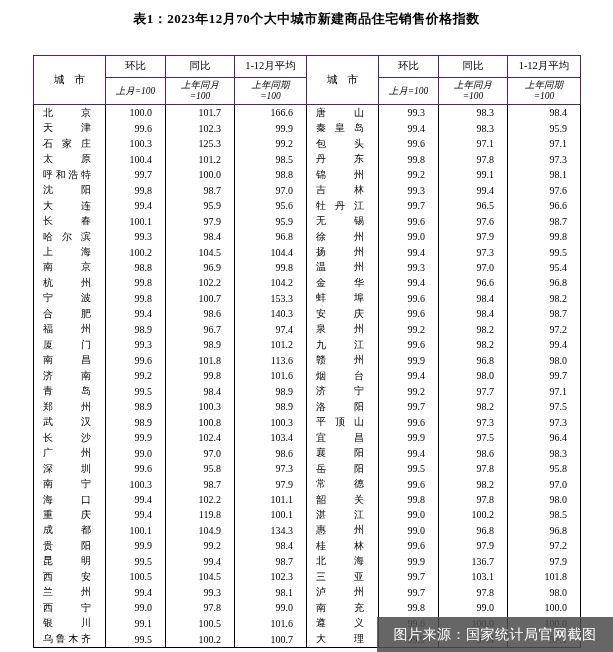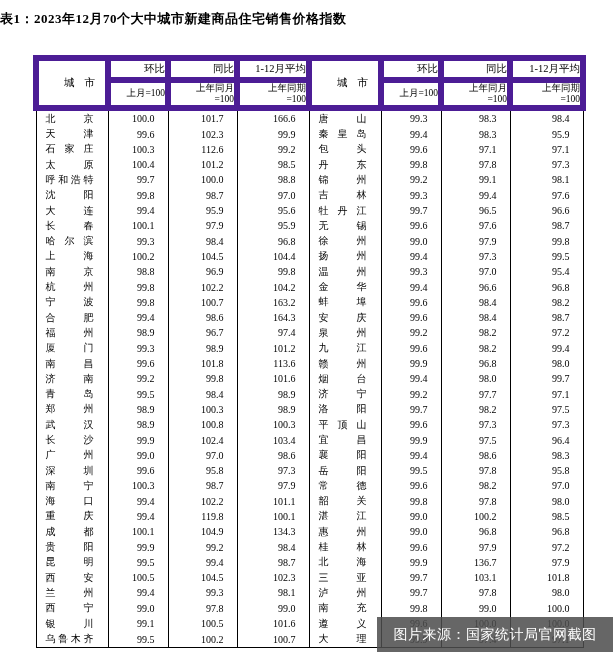--- a/index.html
+++ b/index.html
@@ -6,41 +6,42 @@
   .page{
     position:relative;
     width:613px;height:652px;
     background:#ffffff;
     font-family:"Liberation Serif","DejaVu Serif",serif;
     color:#000;
     overflow:hidden;
   }
   .title{
     position:absolute;top:10px;left:0;width:100%;
+    text-align:center;
     font-size:13px;font-weight:bold;
     letter-spacing:0.5px;
   }
   table.price-table{
     position:absolute;left:33px;top:55px;
     width:547px;height:593px;
     border-collapse:collapse;
     table-layout:fixed;
     border:1.5px solid #000;
   }
   thead th{
-    border:6px solid #4c1d95;
+    border:1px solid #4c1d95;
     font-weight:normal;
     font-size:10.5px;
     padding:0;
-    text-align:right;
+    text-align:center;
     vertical-align:middle;
     line-height:1.2;
   }
   thead tr.h1{height:22px;}
-  thead tr.h2{height:27px;}
+  thead tr.h2{height:27px;font-style:italic;}
   th.city-h{letter-spacing:10px;text-indent:10px;}
   th.sub{white-space:pre-line;font-size:9.5px;line-height:1.15;}
   tbody td{
     border-left:1px solid #000;
     border-right:1px solid #000;
     border-top:none;border-bottom:none;
     font-size:10px;
     padding:0;
     vertical-align:middle;
   }
@@ -124,21 +125,21 @@
           <td class="num">102.3</td>
           <td class="num">99.9</td>
           <td class="city">秦皇岛</td>
           <td class="num">99.4</td>
           <td class="num">98.3</td>
           <td class="num">95.9</td>
         </tr>
         <tr>
           <td class="city">石家庄</td>
           <td class="num">100.3</td>
-          <td class="num">112.6</td>
+          <td class="num">125.3</td>
           <td class="num">99.2</td>
           <td class="city">包头</td>
           <td class="num">99.6</td>
           <td class="num">97.1</td>
           <td class="num">97.1</td>
         </tr>
         <tr>
           <td class="city">太原</td>
           <td class="num">100.4</td>
           <td class="num">101.2</td>
@@ -225,31 +226,31 @@
           <td class="num">104.2</td>
           <td class="city">金华</td>
           <td class="num">99.4</td>
           <td class="num">96.6</td>
           <td class="num">96.8</td>
         </tr>
         <tr>
           <td class="city">宁波</td>
           <td class="num">99.8</td>
           <td class="num">100.7</td>
-          <td class="num">163.2</td>
+          <td class="num">153.3</td>
           <td class="city">蚌埠</td>
           <td class="num">99.6</td>
           <td class="num">98.4</td>
           <td class="num">98.2</td>
         </tr>
         <tr>
           <td class="city">合肥</td>
           <td class="num">99.4</td>
           <td class="num">98.6</td>
-          <td class="num">164.3</td>
+          <td class="num">140.3</td>
           <td class="city">安庆</td>
           <td class="num">99.6</td>
           <td class="num">98.4</td>
           <td class="num">98.7</td>
         </tr>
         <tr>
           <td class="city">福州</td>
           <td class="num">98.9</td>
           <td class="num">96.7</td>
           <td class="num">97.4</td>

